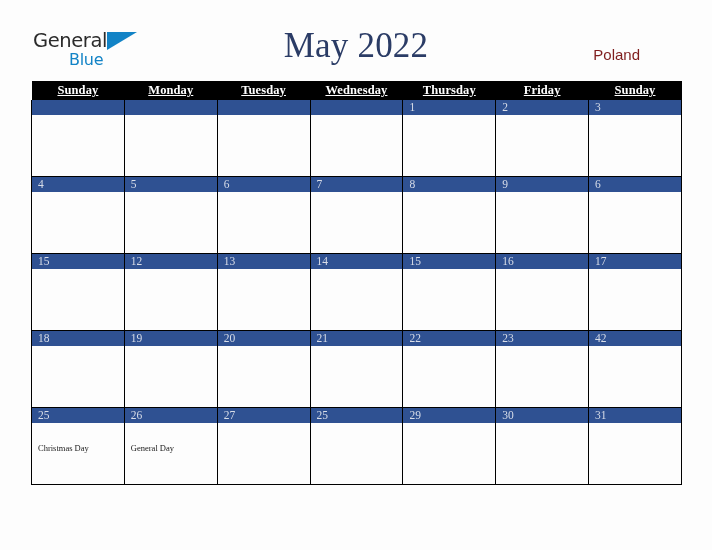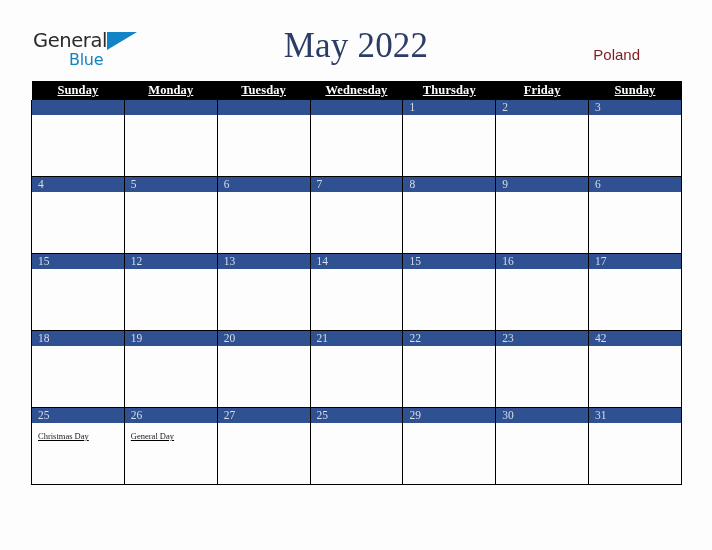--- a/index.html
+++ b/index.html
@@ -125,22 +125,21 @@
     line-height: 15px;
     padding: 0 0 0 6px;
     font-family: "Liberation Serif", serif;
     font-size: 11.5px;
     color: #d8dde8;
   }
   .daybar.empty {
     color: transparent;
   }
   .events {
-    padding: 8px 4px 0 6px;
-    text-decoration: underline;
+    padding: 20px 4px 0 6px;
   }
   .event {
     font-family: "Liberation Serif", serif;
     font-size: 8.5px;
     color: #222222;
     line-height: 11px;
     white-space: nowrap;
   }
 </style>
 </head>

